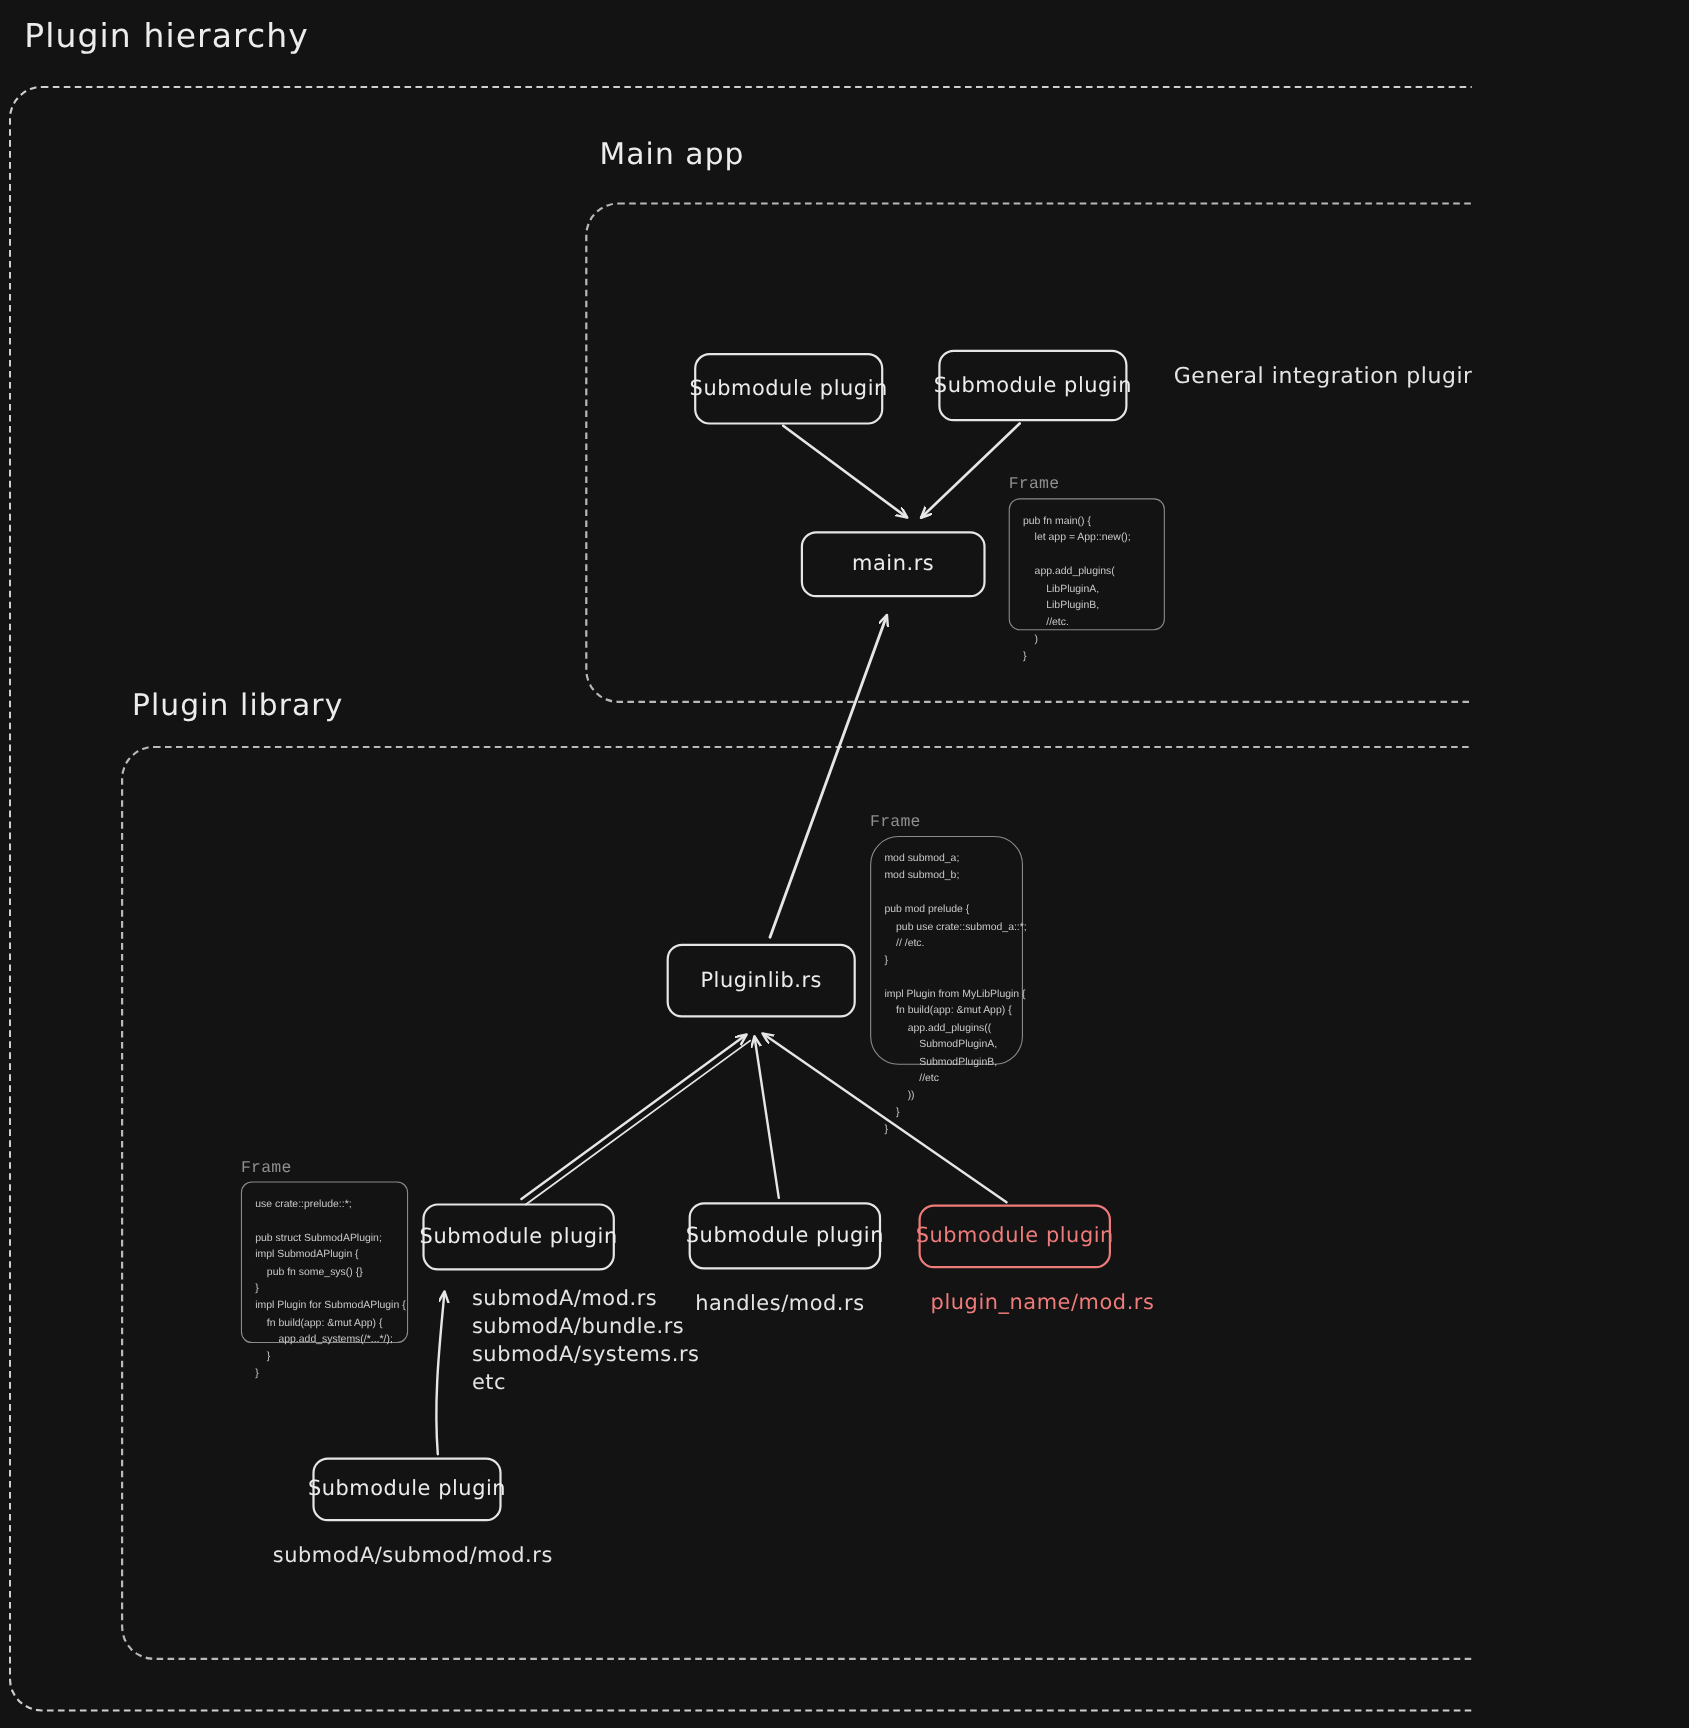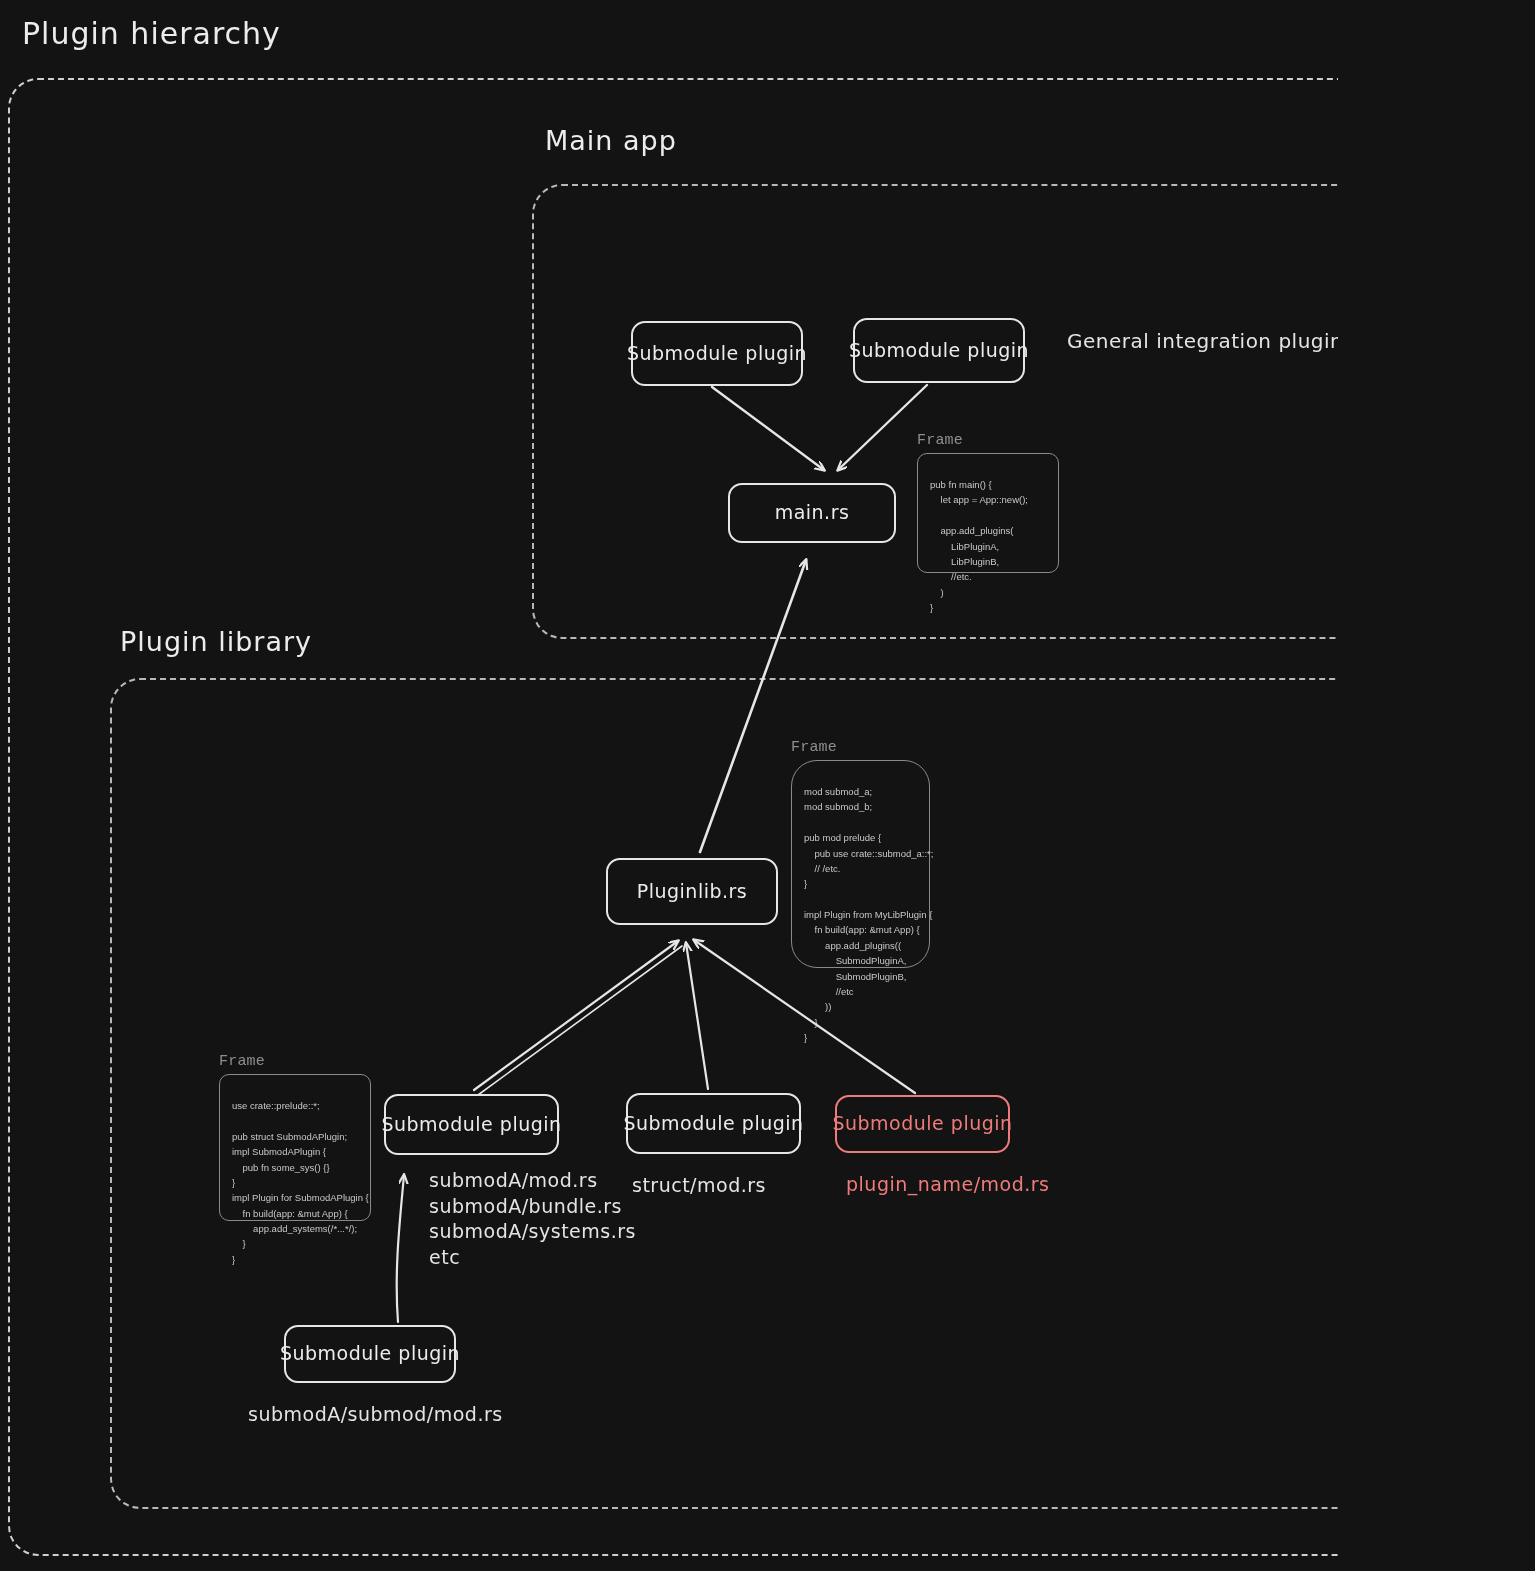--- a/index.html
+++ b/index.html
@@ -73,21 +73,21 @@
     font-family: Liberation Mono, monospace;
     font-size: 15px;
     color: #8e8e8e;
     margin-bottom: 4px;
     letter-spacing: 0.2px;
   }
   .frame-body {
     border: 1.5px solid #8a8a8a;
     border-radius: 10px;
     box-sizing: border-box;
-    padding: 23px 12px;
+    padding: 12px 12px;
     color: #c9c9c9;
     font-family: "Liberation Sans", sans-serif;
     font-size: 9.5px;
     line-height: 1.62;
     white-space: pre;
   }
   
   .label {
     position: absolute;
     font-size: 19px;
@@ -190,21 +190,21 @@
 
   <div class="node hand" style="left:626px; top:1093px; width:175px; height:61px;">Submodule plugin</div>
 
   <div class="node red hand" style="left:835px; top:1095px; width:175px; height:58px;">Submodule plugin</div>
 
   <div class="label hand" style="left:429px; top:1168px;">submodA/mod.rs
 submodA/bundle.rs
 submodA/systems.rs
 etc</div>
 
-  <div class="label hand" style="left:632px; top:1173px;">struct/mod.rs</div>
+  <div class="label hand" style="left:632px; top:1173px;">handles/mod.rs</div>
 
   <div class="label hand red" style="left:846px; top:1172px;">plugin_name/mod.rs</div>
 
 
   <div class="node hand" style="left:284px; top:1325px; width:172px; height:58px;">Submodule plugin</div>
 
   <div class="label hand" style="left:248px; top:1402px;">submodA/submod/mod.rs</div>
 
   <svg id="arrows" viewBox="0 0 1535 1571" xmlns="http://www.w3.org/2000/svg">
     <defs>

